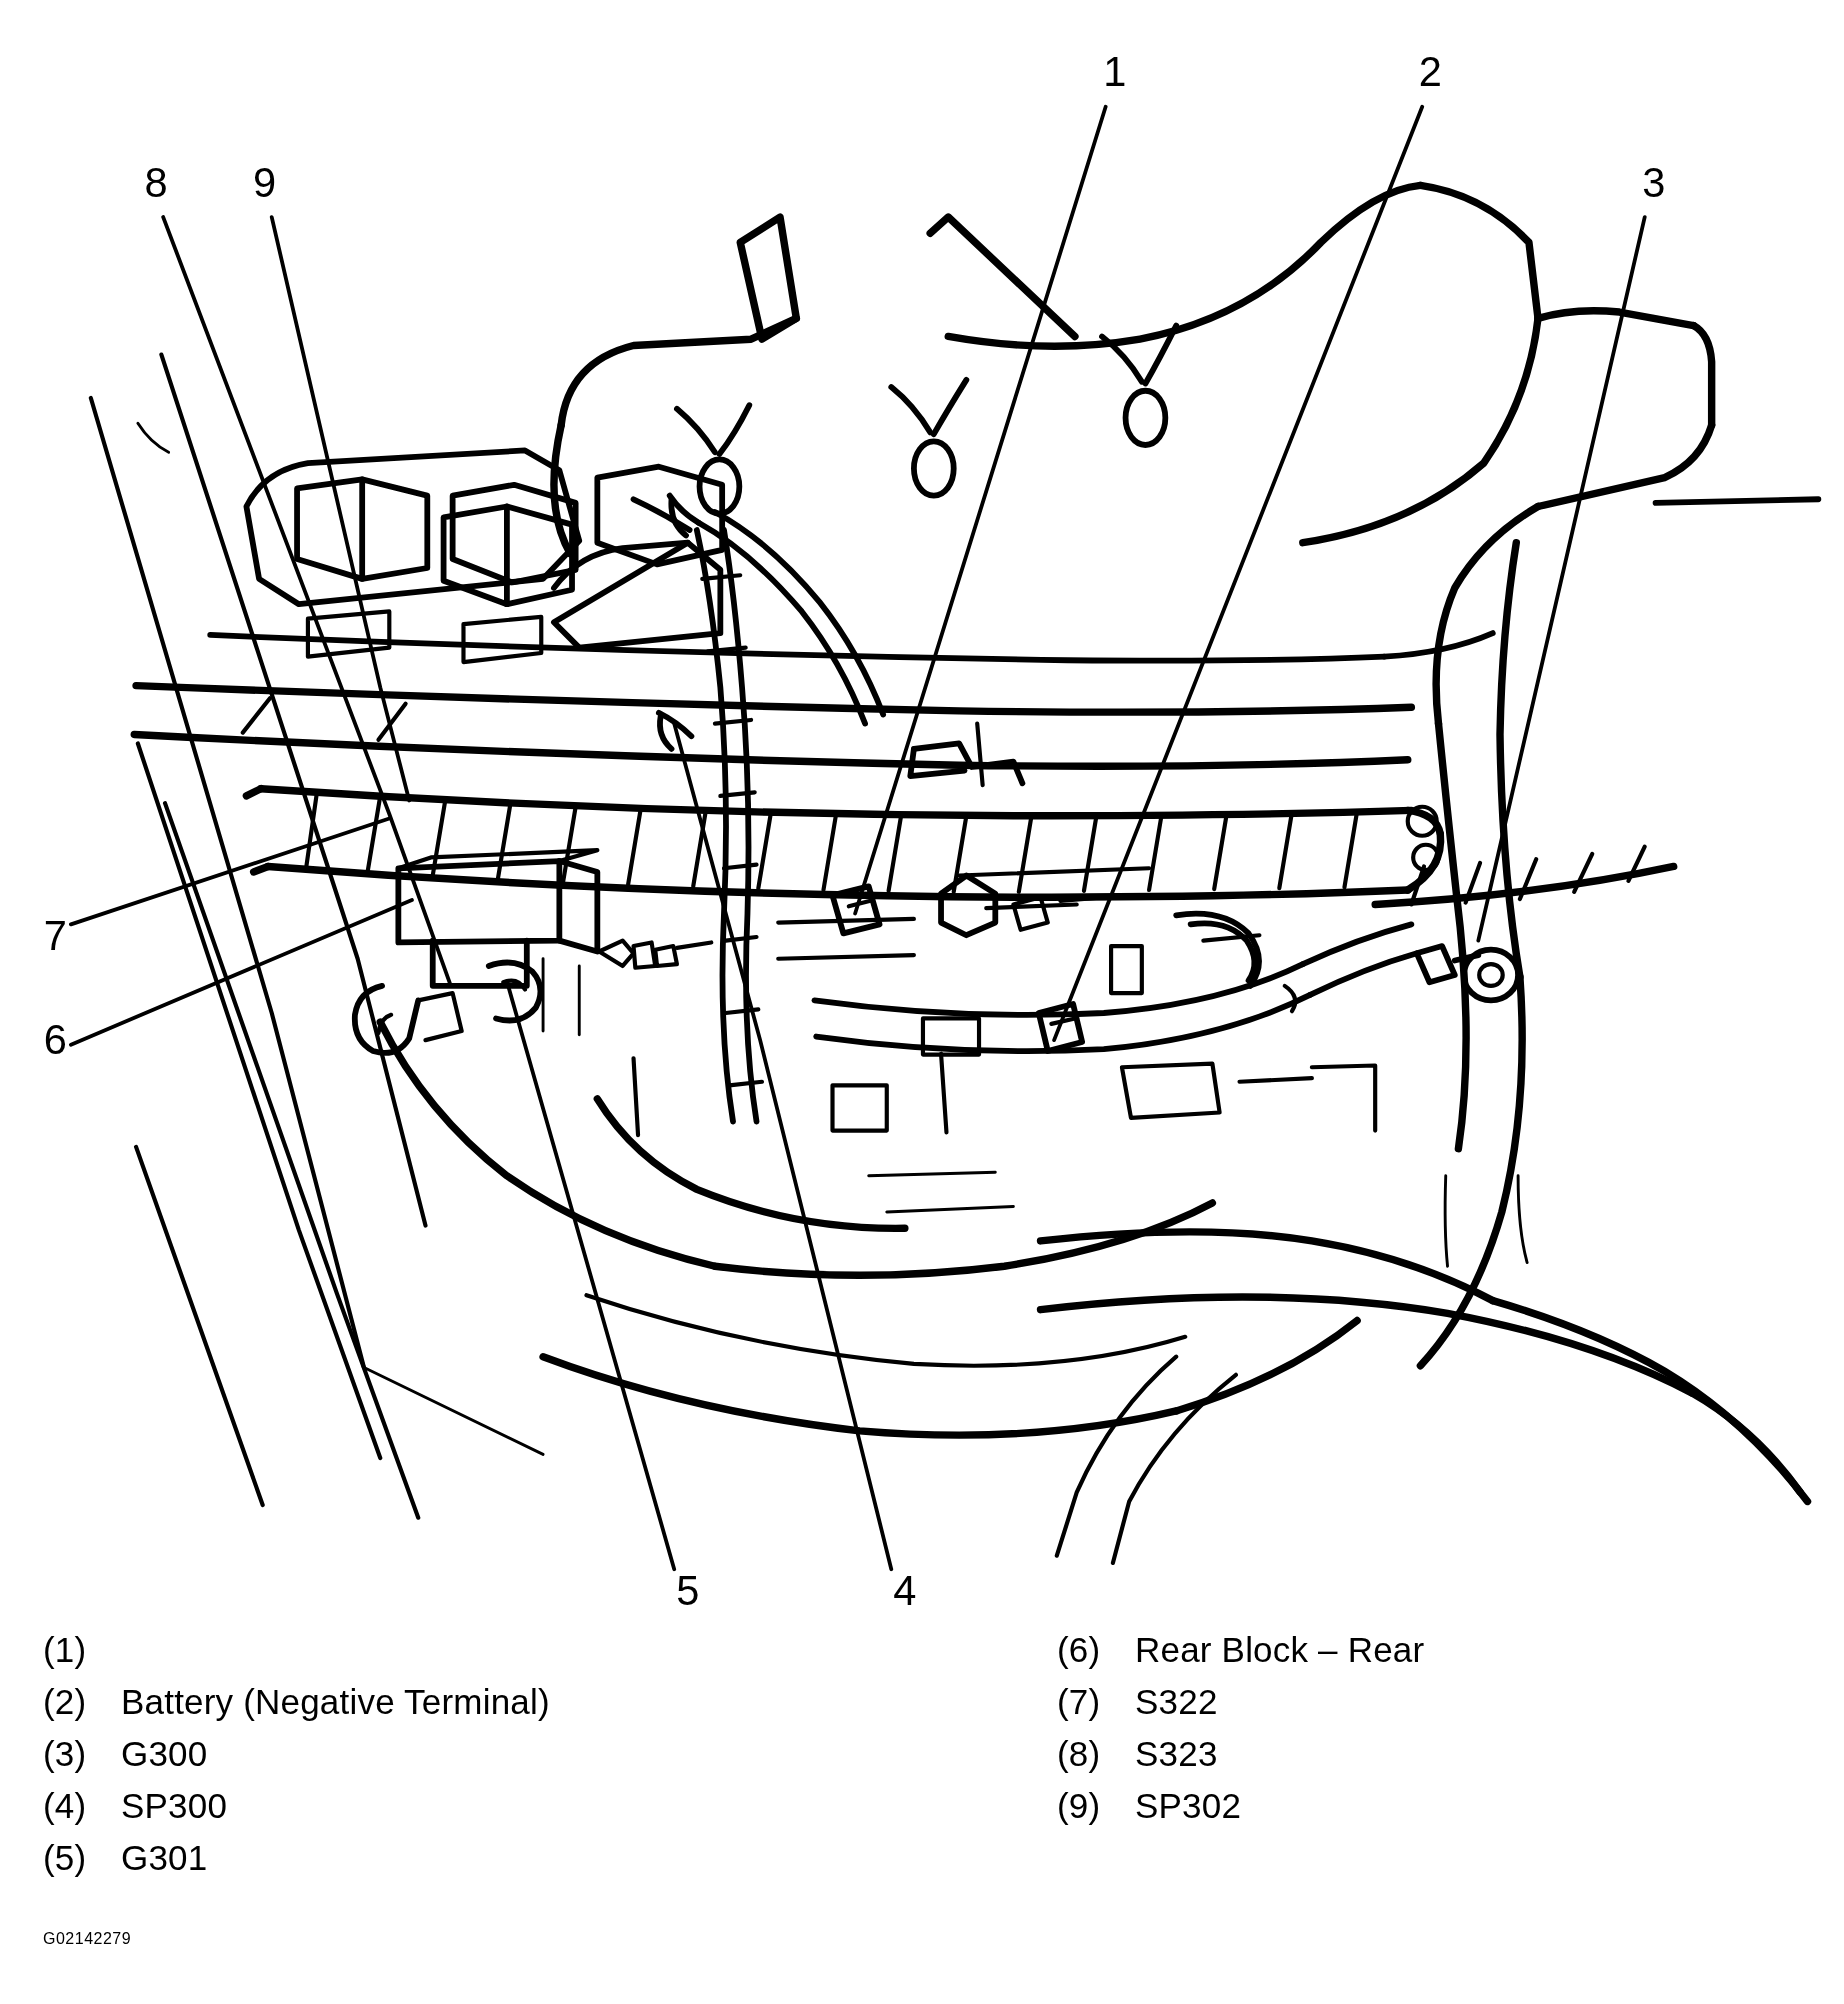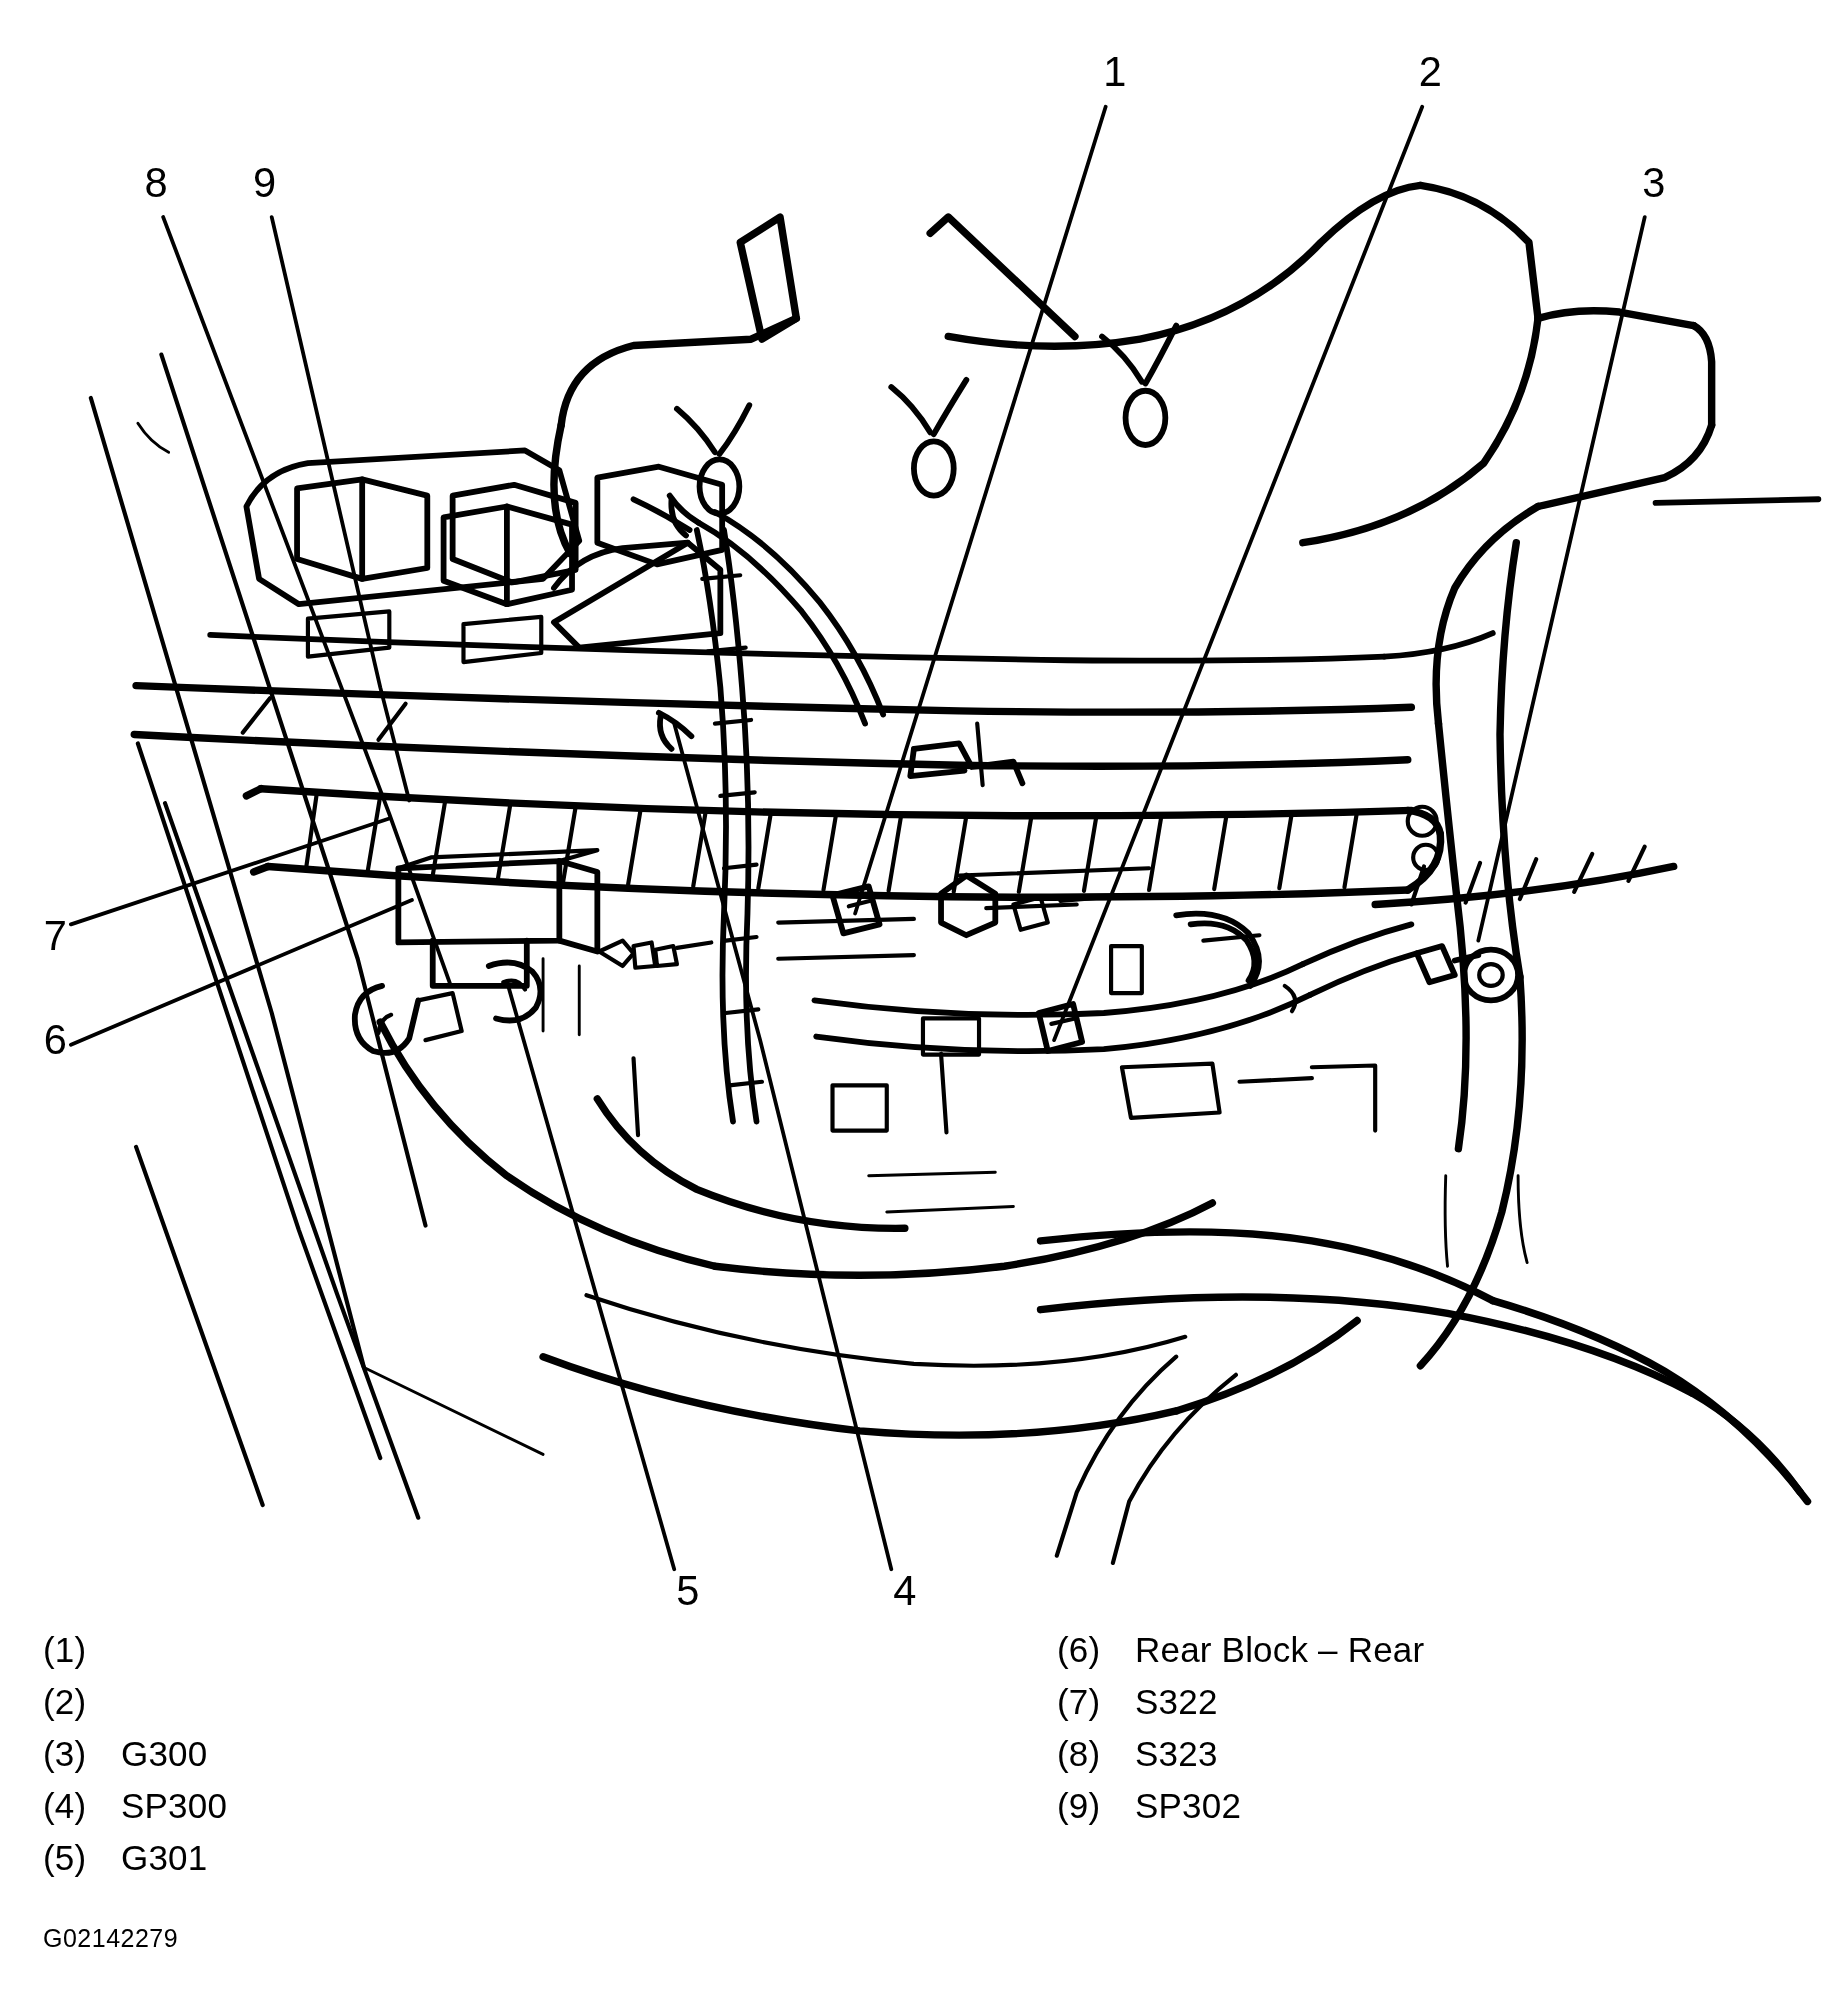--- a/index.html
+++ b/index.html
@@ -63,21 +63,21 @@
   .legend-label {
     font-size: 35px;
     line-height: 43px;
     letter-spacing: 0.2px;
   }
 
   #drawing-id {
     position: absolute;
     left: 43px;
     top: 1925px;
-    font-size: 25px;
+    font-size: 16px;
     line-height: 27px;
     letter-spacing: 0.5px;
   }
 
   
   .ln {
     fill: none;
     stroke: #000000;
     stroke-linecap: round;
     stroke-linejoin: round;
@@ -348,20 +348,21 @@
   </svg>
 
   <div id="legend">
 
     <div class="legend-col" id="legend-col-left">
       <div class="legend-row">
         <span class="legend-num">(1)</span>
       </div>
       <div class="legend-row">
         <span class="legend-num">(2)</span>
+        <span class="legend-label">Battery (Negative Terminal)</span>
       </div>
       <div class="legend-row">
         <span class="legend-num">(3)</span>
         <span class="legend-label">G300</span>
       </div>
       <div class="legend-row">
         <span class="legend-num">(4)</span>
         <span class="legend-label">SP300</span>
       </div>
       <div class="legend-row">

